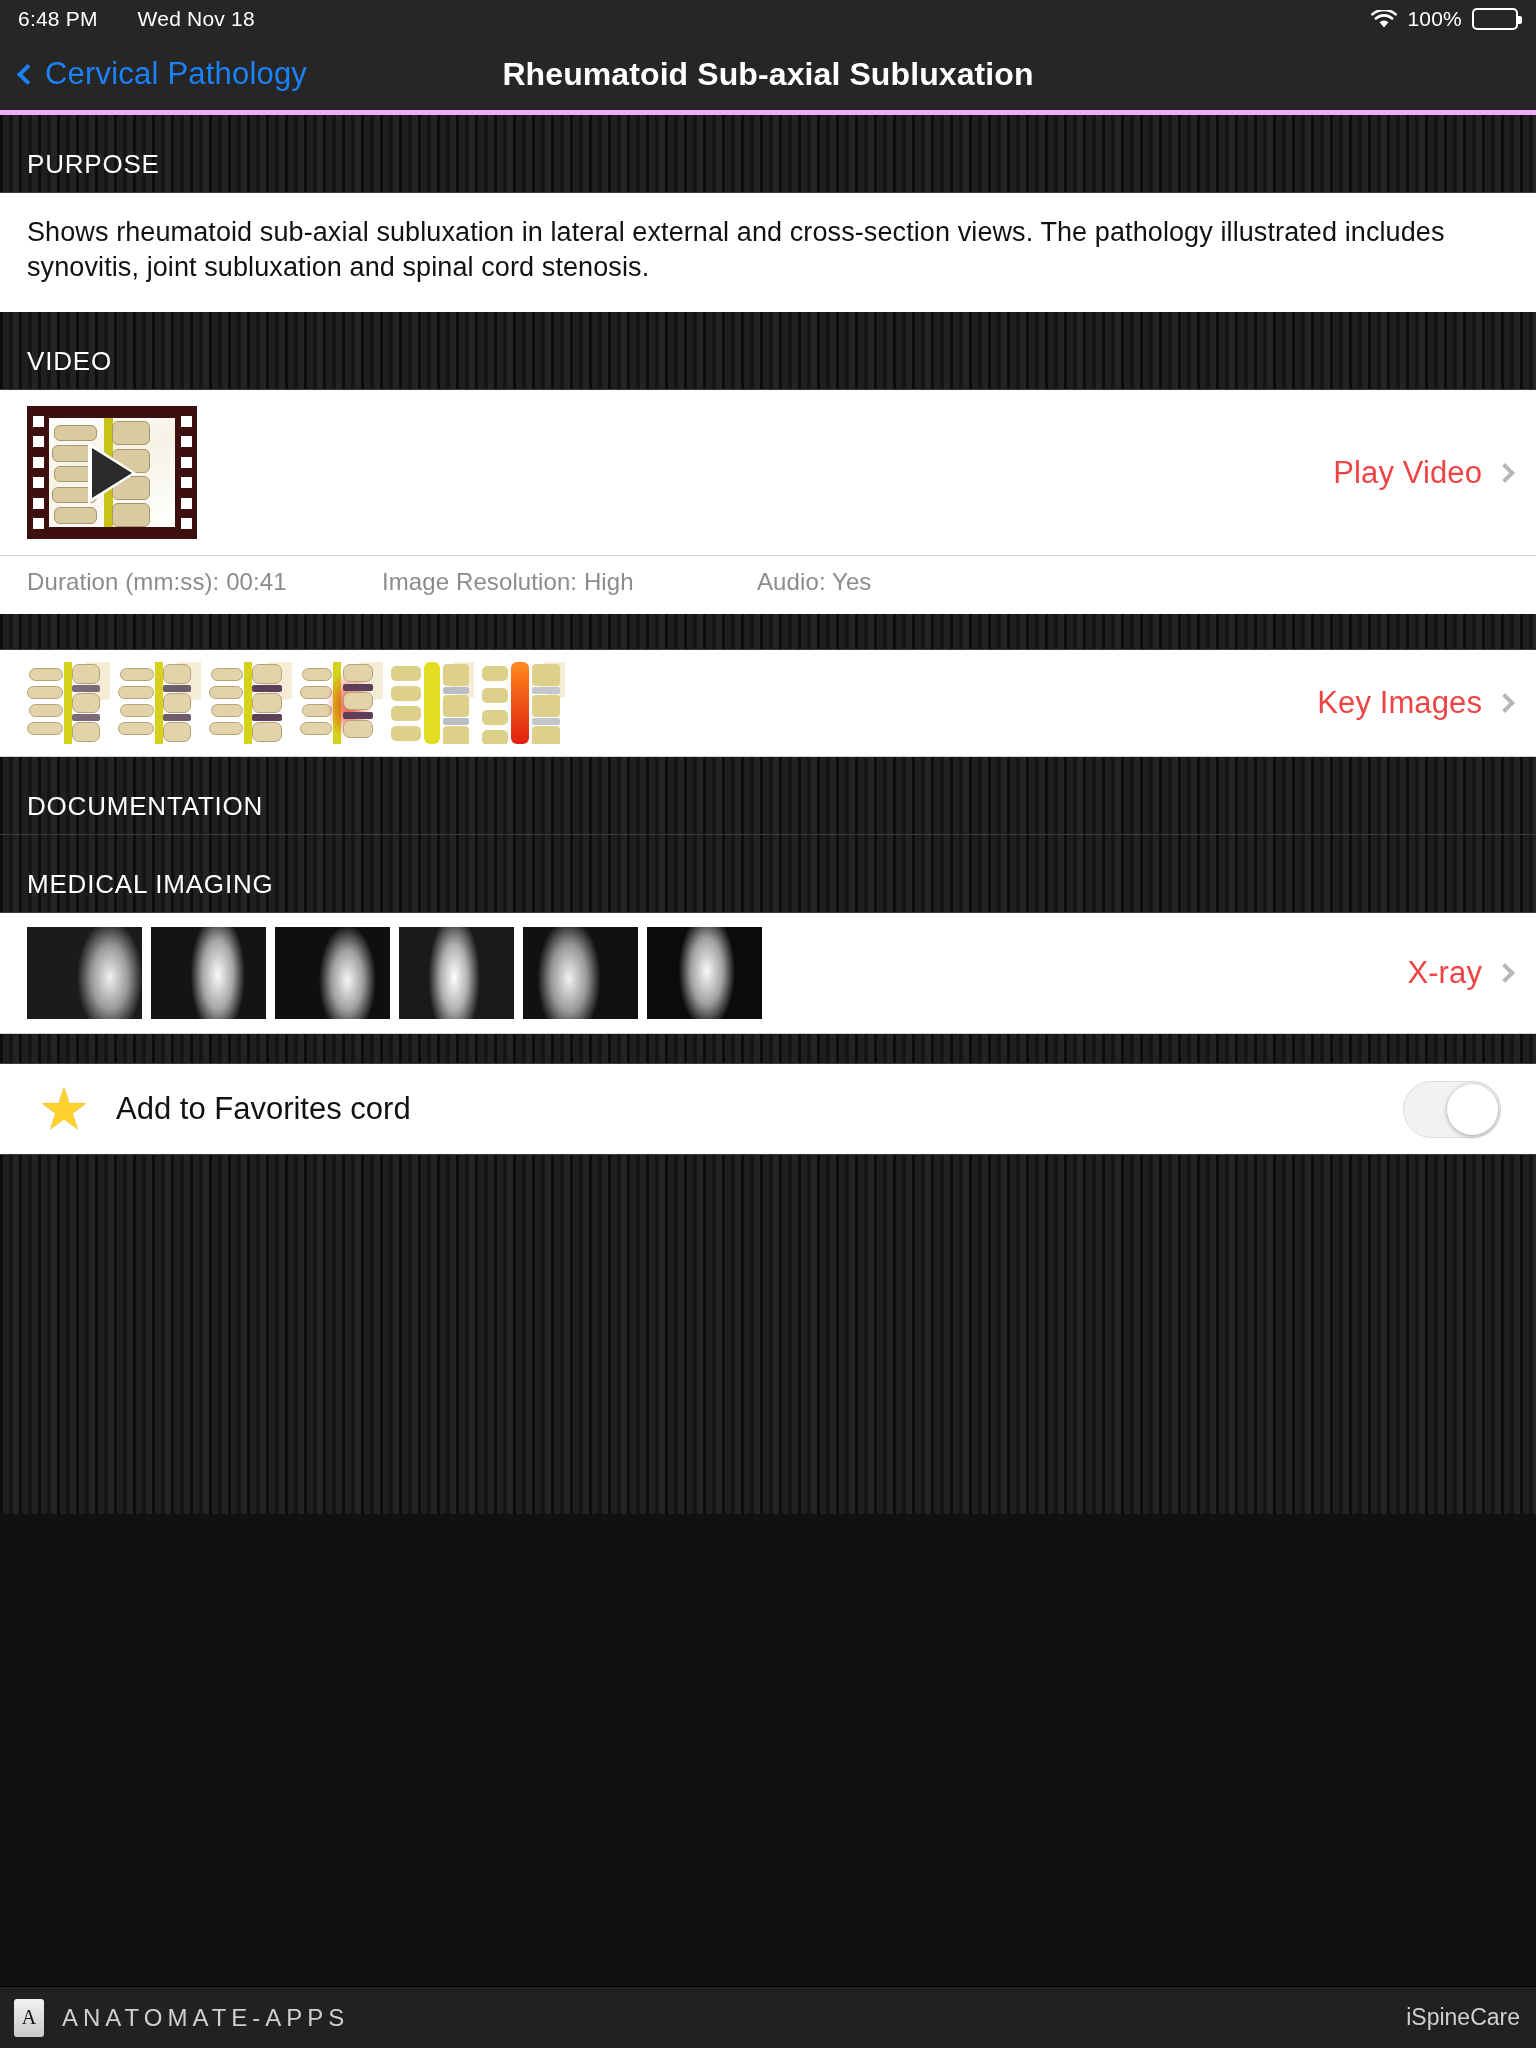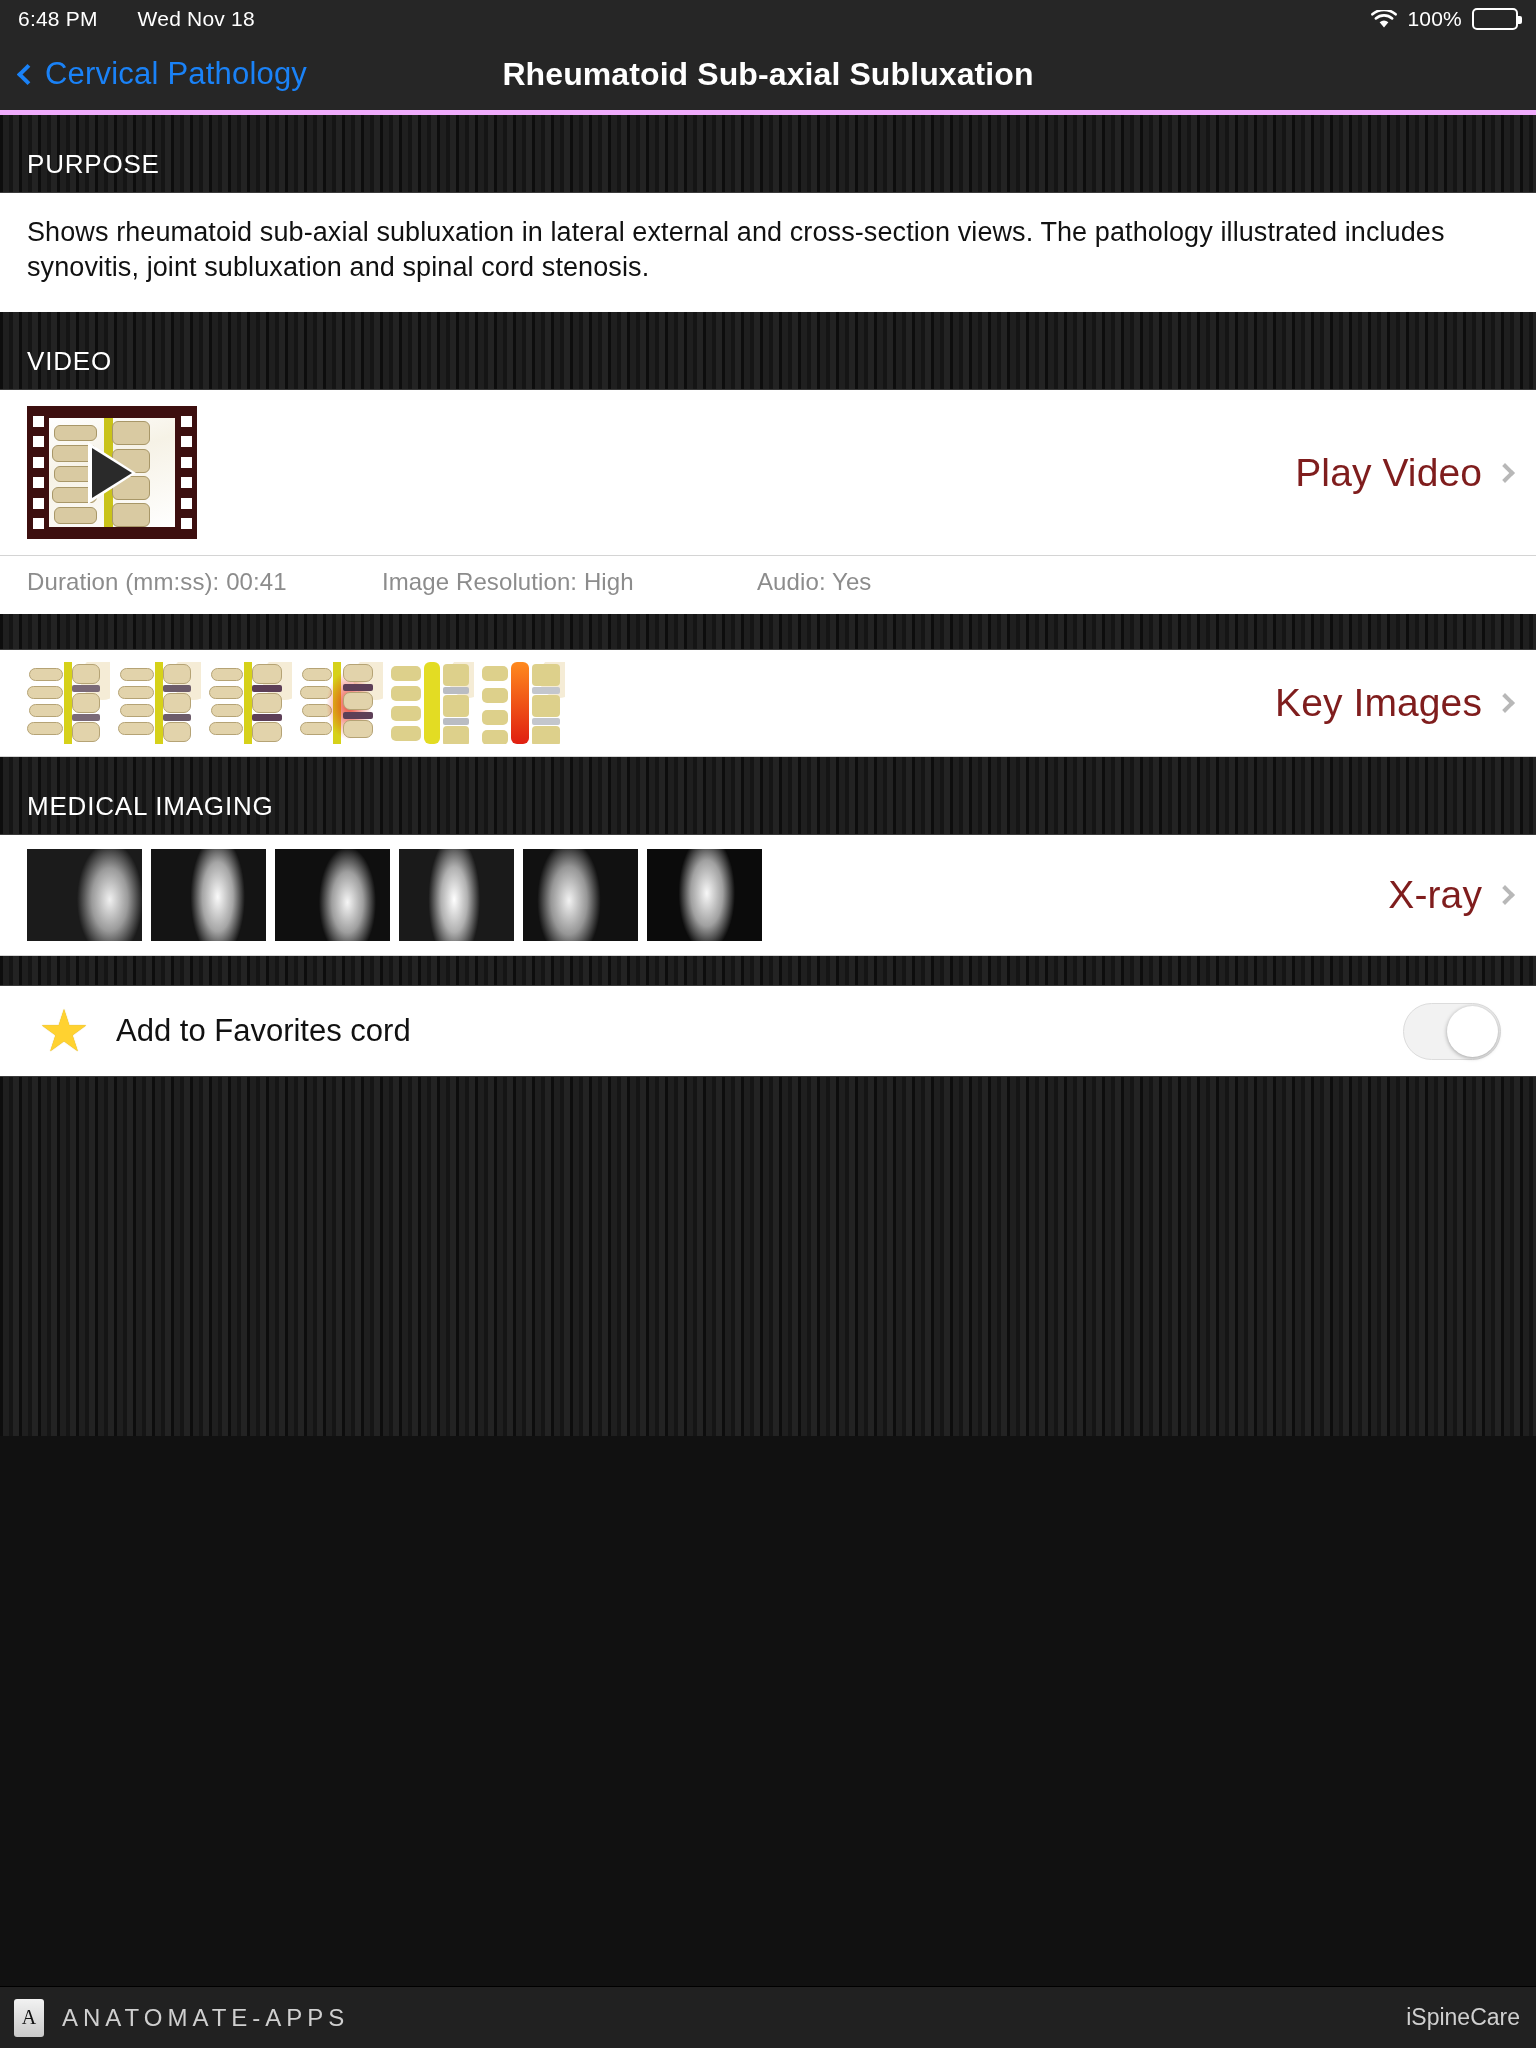--- a/index.html
+++ b/index.html
@@ -84,21 +84,21 @@
 
   .row {
     display: flex; align-items: center; background: #fff;
     position: relative; cursor: pointer;
   }
   .row-sep { border-bottom: 1px solid #d4d4d4; }
   .row-right {
     margin-left: auto; display: flex; align-items: center;
     gap: 16px; padding-right: 24px;
   }
-  .row-label { font-size: 39px; color: #7f1d1d; letter-spacing: .1px; }
+  .row-label { font-size: 31px; color: #ef4444; letter-spacing: .1px; }
   .chev {
     display: inline-block; width: 14px; height: 14px;
     border-top: 4px solid #b8b8b8; border-right: 4px solid #b8b8b8;
     transform: rotate(45deg);
   }
 
   
   .film {
     width: 170px; height: 133px; margin: 16px 0 16px 27px;
     background: #3d0f0f; position: relative; flex: 0 0 auto;
@@ -384,20 +384,23 @@
         <div class="disc" style="left:50px;top:56px;width:28px;background:#c3c6cc;"></div>
         <div class="spongy" style="left:50px;top:64px;width:28px;height:20px;border-radius:4px;"></div>
       </div>
     </div>
     <div class="row-right">
       <span class="row-label">Key Images</span>
       <span class="chev"></span>
     </div>
   </div>
 
+  <div class="sect-hdr striped">
+    <span>DOCUMENTATION</span>
+  </div>
 
   <div class="sect-hdr striped">
     <span>MEDICAL IMAGING</span>
   </div>
 
   <div class="row row-sep">
     <div class="scan-row">
       <div class="scan" style="background:
           radial-gradient(ellipse 40px 70px at 72% 55%, #f0f0f0 0%, #9a9a9a 45%, #1b1b1b 82%),
           linear-gradient(100deg,#0a0a0a 0%,#3a3a3a 35%,#ededed 62%,#2a2a2a 100%);"></div>

